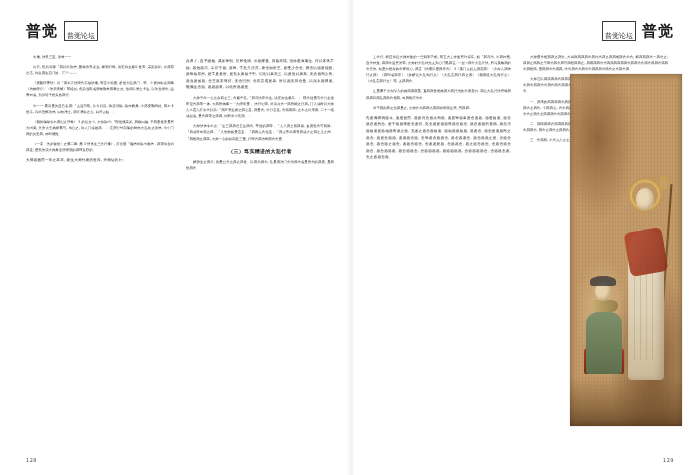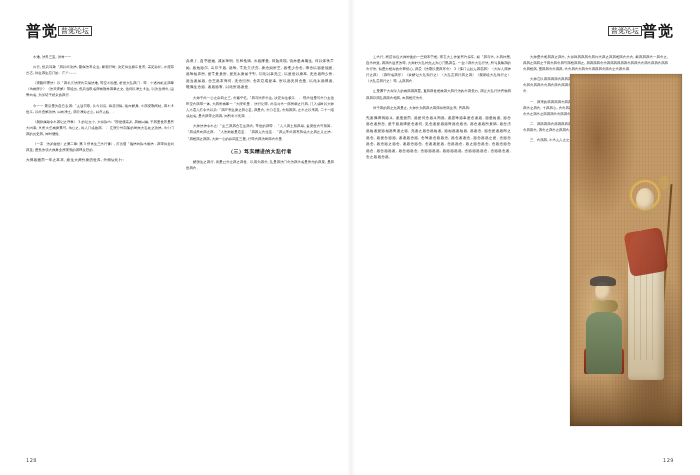--- a/index.html
+++ b/index.html
@@ -40,36 +40,37 @@
     background: linear-gradient(to right, rgba(0,0,0,0.00), rgba(0,0,0,0.055), rgba(0,0,0,0.00));
     pointer-events: none;
     z-index: 5;
   }
 
   
   .runhead {
     height: 26px;
     display: flex;
     align-items: center;
+    gap: 6px;
   }
   .runhead.left  { justify-content: flex-start; }
   .runhead.right { justify-content: flex-end; }
   .brand {
     font-family: "DejaVu Serif", serif;
     font-weight: bold;
     font-size: 15px;
     letter-spacing: 1px;
     color: #1a1a1a;
   }
   .brand-tag {
     font-family: "DejaVu Serif", serif;
     font-size: 7px;
     color: #2b2b2b;
     border: 1px solid #3a3a3a;
-    padding: 1px 2px 0 2px;
+    padding: 11px 2px 0 2px;
     line-height: 1.1;
     white-space: nowrap;
   }
 
   
   .cols {
     margin-top: 10px;
     display: flex;
     gap: 12px;
     height: 392px;

